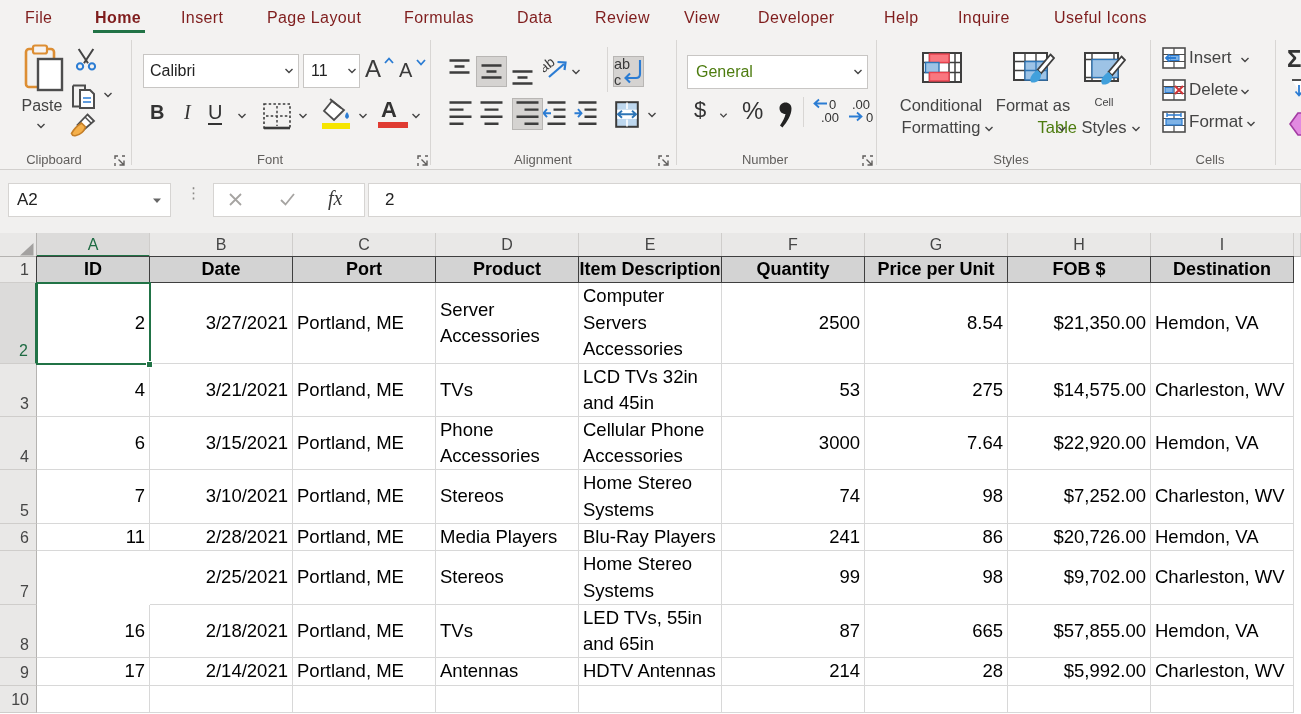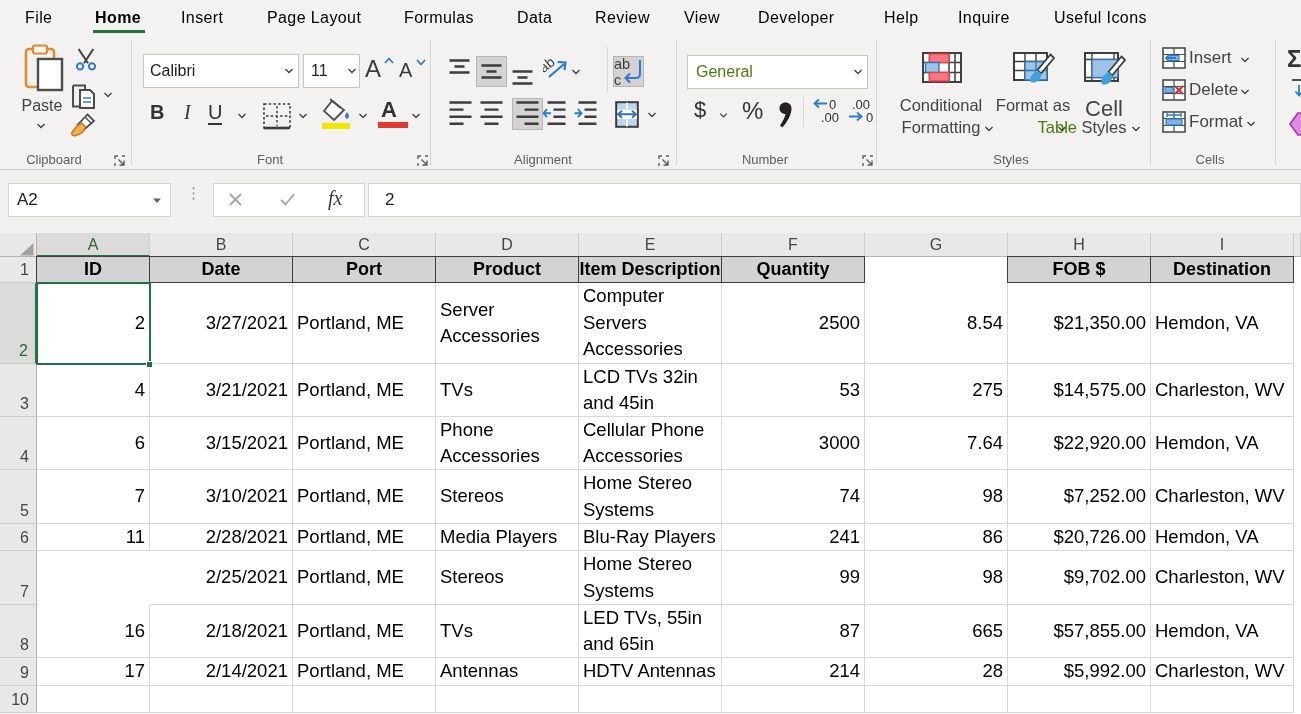--- a/index.html
+++ b/index.html
@@ -1,20 +1,20 @@
 <!DOCTYPE html>
 <html><head><meta charset="utf-8">
 <style>
 *{margin:0;padding:0;box-sizing:border-box;}
 body{width:1301px;height:714px;overflow:hidden;font-family:"Liberation Sans",sans-serif;background:#fff;}
 #page{position:relative;width:1301px;height:714px;}
 .abs{position:absolute;}
 
 #menubar{position:absolute;left:0;top:0;width:1301px;height:35px;background:#f3f2f1;}
-.tab{position:absolute;top:9px;font-size:16px;color:#000000;white-space:nowrap;letter-spacing:0.4px;}
+.tab{position:absolute;top:9px;font-size:16px;color:#7f1d1d;white-space:nowrap;letter-spacing:0.4px;}
 
 #ribbon{position:absolute;left:0;top:35px;width:1301px;height:135px;background:#f3f2f1;border-bottom:1px solid #d2d0ce;}
 .glabel{position:absolute;top:117px;font-size:13px;color:#605e5c;text-align:center;white-space:nowrap;}
 .gdiv{position:absolute;top:5px;height:125px;width:1px;background:#d8d6d4;}
 .launch{position:absolute;top:118px;width:12px;height:12px;}
 .combo{position:absolute;background:#fff;border:1px solid #c8c6c4;}
 .sel{background:#d5d3d1;border:1px solid #b8b6b4;}
 
 #fbar{position:absolute;left:0;top:170px;width:1301px;height:63px;background:#f1f0ef;}
 .wbox{position:absolute;top:13px;height:34px;background:#fff;border:1px solid #d6d4d2;}
@@ -250,21 +250,21 @@
 <svg class="abs" style="left:1057px;top:89px;" width="10" height="10" viewBox="0 0 10 10">
         <path d="M1.5 3 L5 6.5 L8.5 3" fill="none" stroke="#444" stroke-width="1.4"></path>
       </svg>
 <svg class="abs" style="left:1084px;top:17px;" width="42" height="40" viewBox="0 0 42 40">
 <rect x="1" y="1" width="33" height="28" fill="#fff" stroke="#3f3f3f" stroke-width="2"></rect>
 <path d="M1 7.5 H34 M1 25.5 H34 M8 1 V29 M30 1 V7.5 M30 25.5 V29" stroke="#3f3f3f" stroke-width="1.4"></path>
 <rect x="8" y="7.5" width="26" height="18" fill="#9dc3e6" stroke="#2e75b6" stroke-width="1.3"></rect>
 <path d="M37.5 4.5 L41 8 L28 23.5 L24.5 20 Z" fill="#fff" stroke="#3f3f3f" stroke-width="1.8"></path>
 <path d="M24.5 20 L28 23.5 C28.5 30 24 33 18.5 32.5 C15.5 29.5 18 24 24.5 20 Z" fill="#41a0dc"></path>
 </svg>
-<div class="abs" style="left:1064px;top:61px;width:80px;text-align:center;font-size:22px;color:#444;">Cell</div>
+<div class="abs" style="left:1064px;top:61px;width:80px;text-align:center;font-size:11px;color:#444;">Cell</div>
 <div class="abs" style="left:1064px;top:83px;width:80px;text-align:center;font-size:16.5px;color:#444;">Styles</div>
 <svg class="abs" style="left:1131px;top:89px;" width="10" height="10" viewBox="0 0 10 10">
         <path d="M1.5 3 L5 6.5 L8.5 3" fill="none" stroke="#444" stroke-width="1.4"></path>
       </svg>
 <svg class="abs" style="left:1162px;top:12px;" width="24" height="22" viewBox="0 0 24 22">
         <rect x="1" y="1" width="22" height="20" fill="#fff" stroke="#4d4d4d" stroke-width="1.6"></rect>
         <path d="M1 7.5 H23 M1 14.5 H23 M12 1 V21" stroke="#4d4d4d" stroke-width="1.2"></path>
         <rect x="8" y="8.5" width="9" height="5" fill="#7fb3e6" stroke="#2b7cd3" stroke-width="1"></rect>
         <path d="M14 11 L4 11 M7.5 7.5 L4 11 L7.5 14.5" stroke="#2b7cd3" stroke-width="1.8" fill="none"></path>
       </svg>
@@ -341,20 +341,21 @@
 <div class="rowhdr" style="top:318px;height:54px;padding-bottom:3px;">7</div>
 <div class="rowhdr" style="top:372px;height:53px;padding-bottom:3px;">8</div>
 <div class="rowhdr" style="top:425px;height:28px;padding-bottom:3px;">9</div>
 <div class="rowhdr" style="top:453px;height:27px;padding-bottom:3px;">10</div>
 <div class="hc" style="left:36px;top:23px;width:114px;height:27px;">ID</div>
 <div class="hc" style="left:292px;top:23px;width:144px;height:27px;">Port</div>
 <div class="hc" style="left:149px;top:23px;width:144px;height:27px;">Date</div>
 <div class="hc" style="left:435px;top:23px;width:144px;height:27px;">Product</div>
 <div class="hc" style="left:578px;top:23px;width:144px;height:27px;">Item Description</div>
 <div class="hc" style="left:721px;top:23px;width:144px;height:27px;">Quantity</div>
+<div class="hc" style="left:864px;top:23px;width:144px;height:27px;">Price per Unit</div>
 <div class="hc" style="left:1007px;top:23px;width:144px;height:27px;">FOB $</div>
 <div class="hc" style="left:1150px;top:23px;width:144px;height:27px;">Destination</div>
 <div class="cell ralign" style="left:37px;top:50px;width:113px;height:81px;">2</div>
 <div class="cell ralign" style="left:150px;top:50px;width:143px;height:81px;">3/27/2021</div>
 <div class="cell lalign" style="left:293px;top:50px;width:143px;height:81px;">Portland, ME</div>
 <div class="cell lalign" style="left:436px;top:50px;width:143px;height:81px;">Server
 Accessories</div>
 <div class="cell lalign" style="left:579px;top:50px;width:143px;height:81px;">Computer
 Servers
 Accessories</div>

